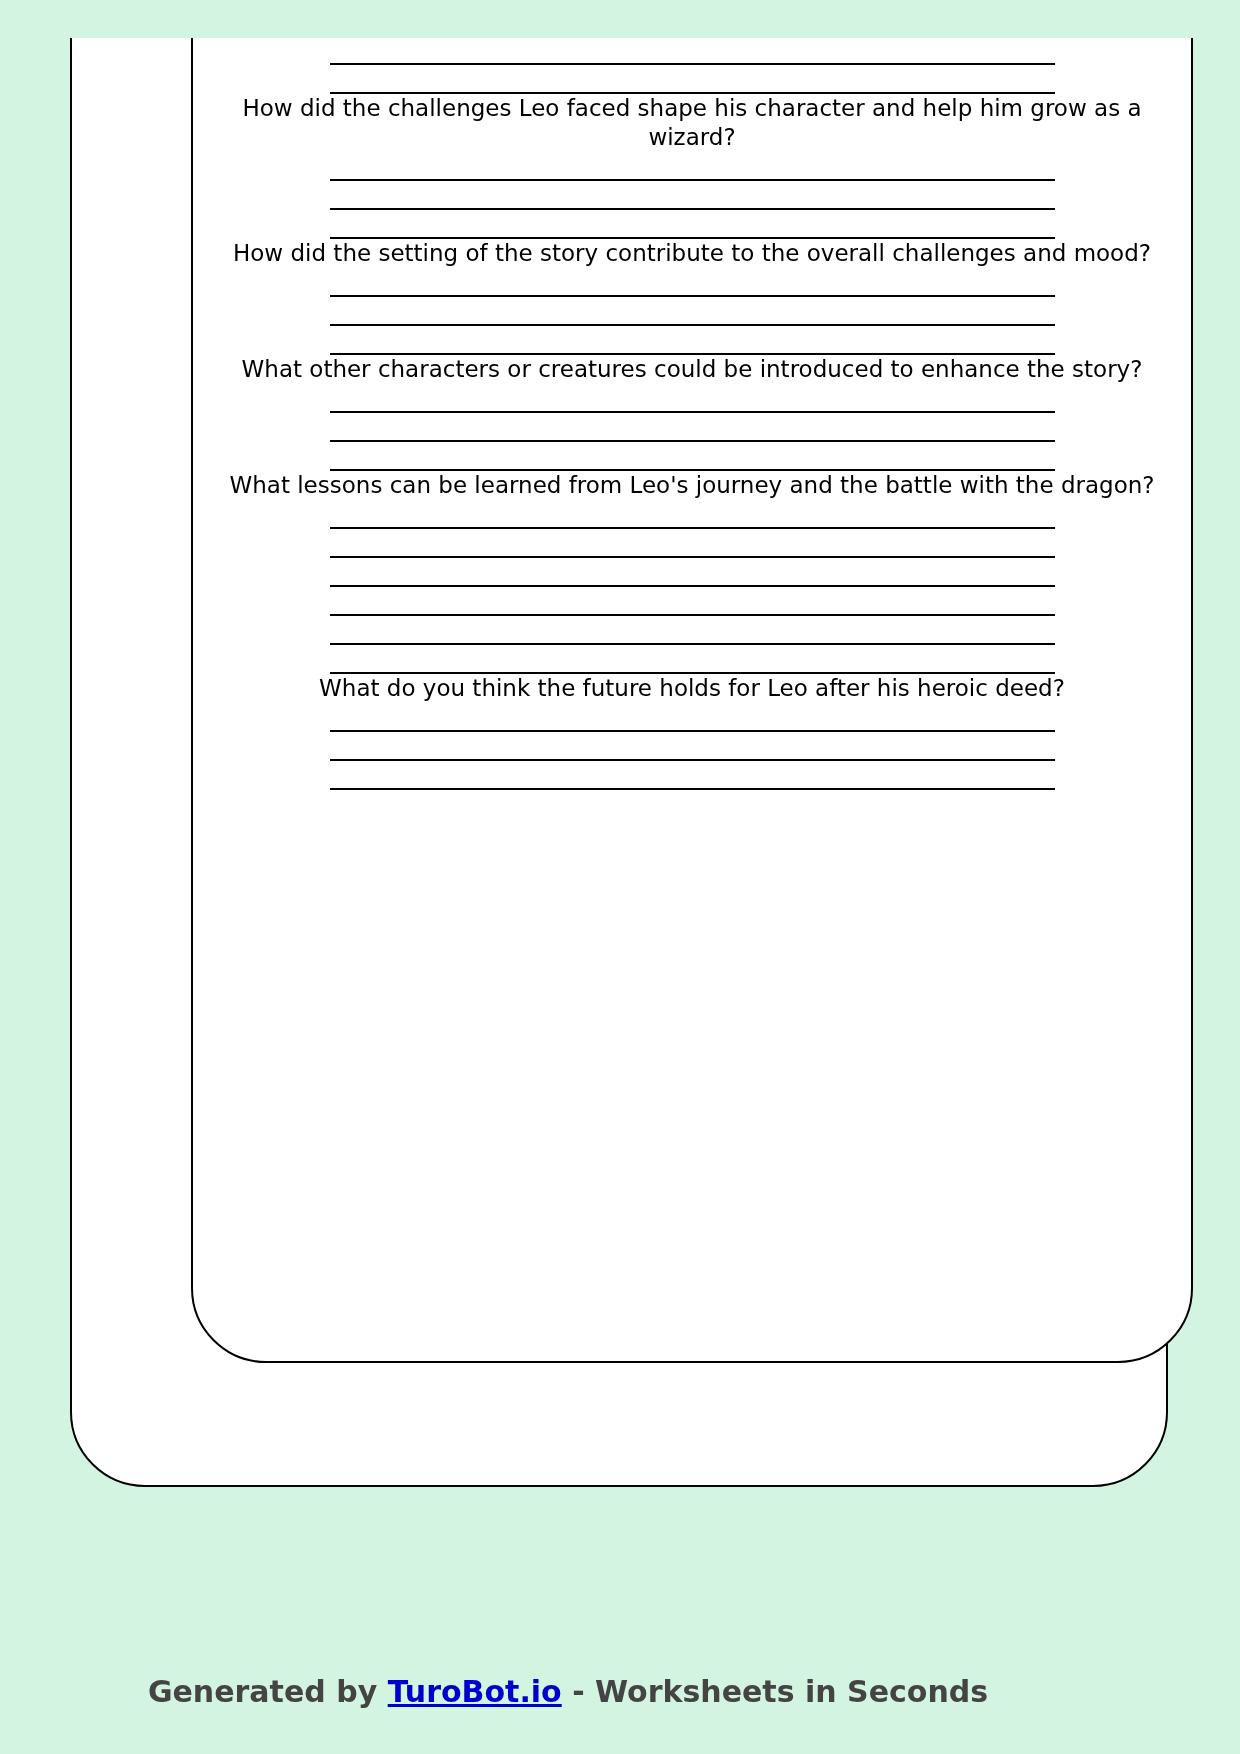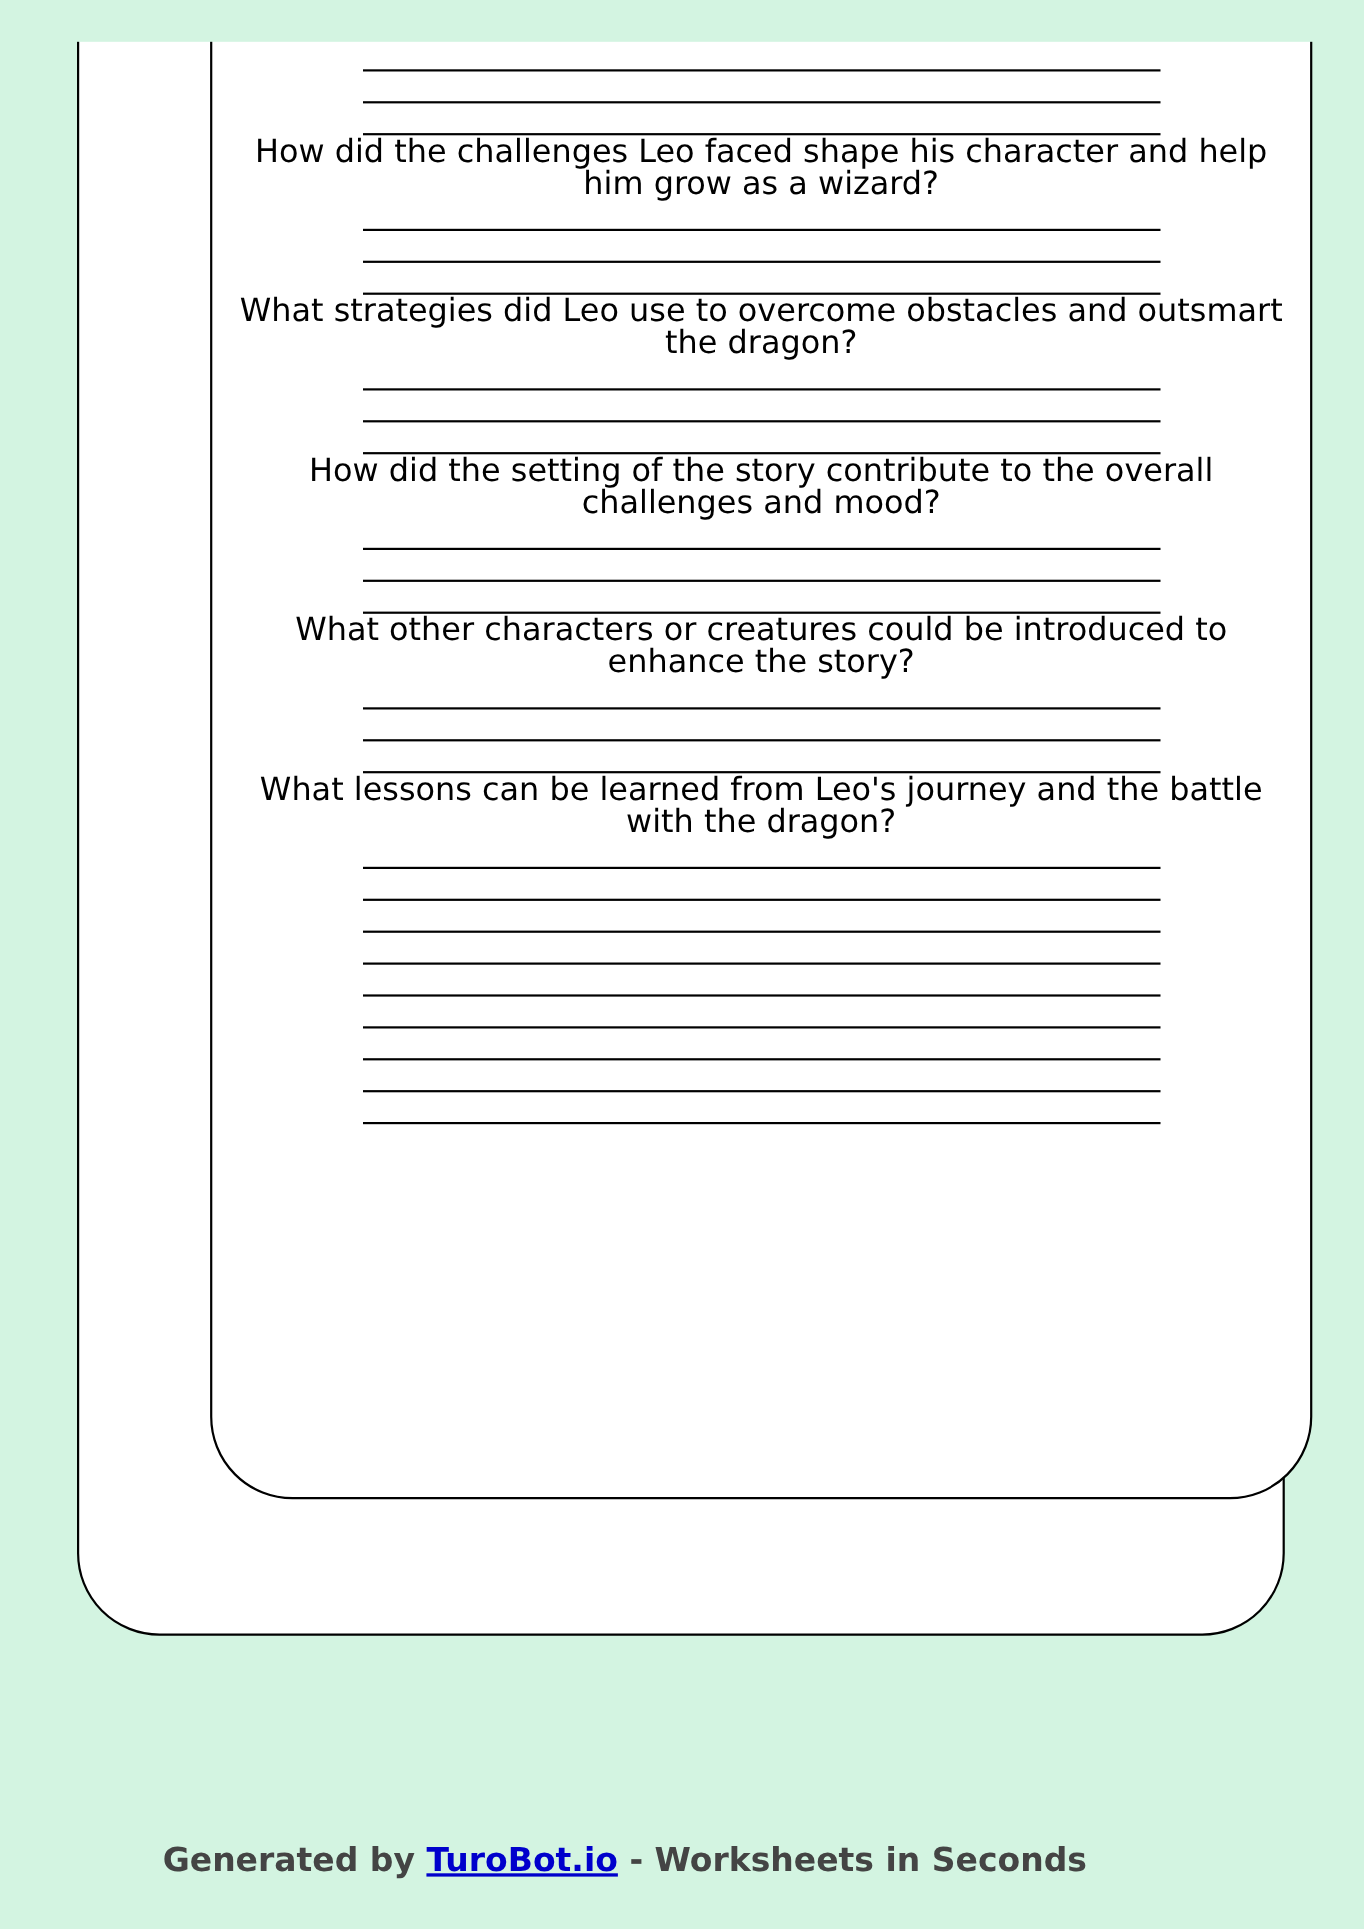--- a/index.html
+++ b/index.html
@@ -18,21 +18,21 @@
   }
   .inner {
     position: absolute; left: 119px; top: 39px; width: 1002px; height: 1402px;
     box-sizing: border-box;
     border: 2px solid #000; border-radius: 75px; background: #fff;
   }
   .questions {
     position: absolute; left: 0; top: 15px; width: 100%;
   }
   .q-text {
-    font-size: 29px; line-height: 29px; color: #000; text-align: center;
+    font-size: 23px; line-height: 29px; color: #000; text-align: center;
     padding: 0 20px; margin: 0;
   }
   .rule {
     width: 725px; height: 29px; margin: 0 auto; box-sizing: border-box;
     border-bottom: 2px solid #000;
   }
   .footer {
     position: absolute; left: 0; top: 1672px; width: 1136px; text-align: center;
     font-family: "DejaVu Sans", sans-serif; font-weight: bold; font-size: 30px;
     line-height: 40px; color: #444444;
@@ -51,26 +51,20 @@
         <div class="rule"></div>
         <div class="rule"></div>
       </div>
       <div>
         <p class="q-text">How did the challenges Leo faced shape his character and help him grow as a wizard?</p>
         <div class="rule"></div>
         <div class="rule"></div>
         <div class="rule"></div>
       </div>
       <div>
-        <p class="q-text">What strategies did Leo use to overcome obstacles and outsmart the dragon?</p>
-        <div class="rule"></div>
-        <div class="rule"></div>
-        <div class="rule"></div>
-      </div>
-      <div>
         <p class="q-text">How did the setting of the story contribute to the overall challenges and mood?</p>
         <div class="rule"></div>
         <div class="rule"></div>
         <div class="rule"></div>
       </div>
       <div>
         <p class="q-text">What other characters or creatures could be introduced to enhance the story?</p>
         <div class="rule"></div>
         <div class="rule"></div>
         <div class="rule"></div>
@@ -80,20 +74,21 @@
         <div class="rule"></div>
         <div class="rule"></div>
         <div class="rule"></div>
       </div>
       <div>
         <div class="rule"></div>
         <div class="rule"></div>
         <div class="rule"></div>
       </div>
       <div>
+        <p class="q-text">What do you think the future holds for Leo after his heroic deed?</p>
         <div class="rule"></div>
         <div class="rule"></div>
         <div class="rule"></div>
       </div>
     </div>
   </div>
 </div>
 <div class="clip-top"></div>
 
 <div class="footer">

